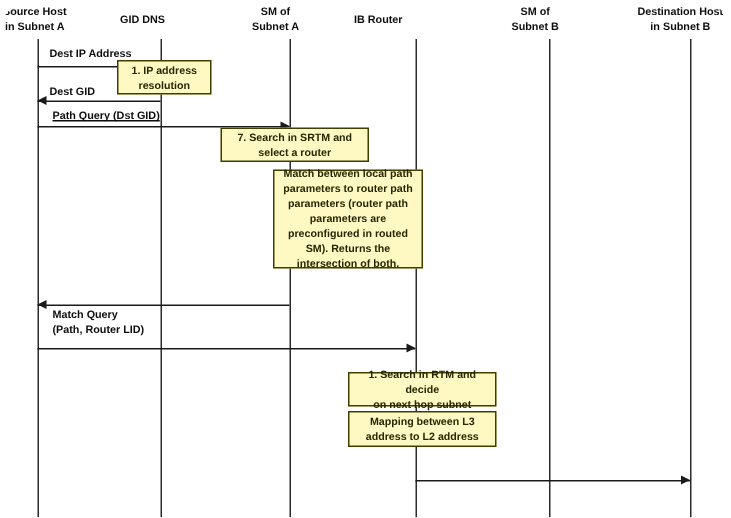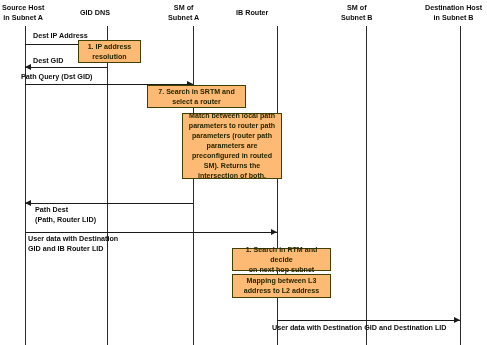--- a/index.html
+++ b/index.html
@@ -7,20 +7,21 @@
     padding: 0;
     background: #ffffff;
   }
   #diagram {
     position: relative;
     width: 487px;
     height: 345px;
     background: #ffffff;
     font-family: "Liberation Sans", sans-serif;
     overflow: hidden;
+    border-radius: 22px;
   }
   .lifeline-head {
     position: absolute;
     text-align: center;
     font-size: 7.2px;
     font-weight: bold;
     color: #0d0d0d;
     line-height: 9.5px;
     white-space: nowrap;
   }
@@ -48,21 +49,21 @@
     position: absolute;
     font-size: 7.2px;
     font-weight: bold;
     color: #0d0d0d;
     line-height: 9.6px;
     text-align: left;
     white-space: pre-line;
   }
   .note {
     position: absolute;
-    background: #fdba74;
+    background: #fef9c3;
     border: 1px solid #3f3f00;
     box-sizing: border-box;
     font-size: 7.1px;
     font-weight: bold;
     color: #262600;
     line-height: 10px;
     text-align: center;
     display: flex;
     align-items: center;
     justify-content: center;
@@ -91,32 +92,29 @@
 in Subnet B</div>
     <div class="lifeline-line" style="left: 460px; top: 26px; height: 319px;"></div>
     <div class="msg" style="left: 25px; top: 44px; width: 82px;"></div>
     <div class="msg-head-right" style="left: 101px; top: 41.2px;"></div>
     <div class="msg-label" style="left: 33px; top: 31px; width: 82px;">Dest IP Address</div>
     <div class="msg" style="left: 25px; top: 67px; width: 82px;"></div>
     <div class="msg-head-left" style="left: 25px; top: 64.2px;"></div>
     <div class="msg-label" style="left: 33px; top: 56px; width: 82px;">Dest GID</div>
     <div class="msg" style="left: 25px; top: 84px; width: 168px;"></div>
     <div class="msg-head-right" style="left: 187px; top: 81.2px;"></div>
-    <div class="msg-label" style="left: 21px; top: 72px; width: 150px;">Path Query (Dst GID)</div>
+    <div class="msg-label" style="left: 35px; top: 72px; width: 150px; text-decoration: underline;">Path Query (Dst GID)</div>
     <div class="msg" style="left: 25px; top: 203px; width: 168px;"></div>
     <div class="msg-head-left" style="left: 25px; top: 200.2px;"></div>
-    <div class="msg-label" style="left: 35px; top: 205px; width: 150px;">Path Dest
+    <div class="msg-label" style="left: 35px; top: 205px; width: 150px;">Match Query
 (Path, Router LID)</div>
     <div class="msg" style="left: 25px; top: 232px; width: 252px;"></div>
     <div class="msg-head-right" style="left: 271px; top: 229.2px;"></div>
-    <div class="msg-label" style="left: 28px; top: 234px; width: 212px;">User data with Destination
-GID and IB Router LID</div>
     <div class="msg" style="left: 277px; top: 320px; width: 183px;"></div>
     <div class="msg-head-right" style="left: 454px; top: 317.2px;"></div>
-    <div class="msg-label" style="left: 272px; top: 323px; width: 196px;">User data with Destination GID and Destination LID</div>
     <div class="note" style="left: 78px; top: 40px; width: 63px; height: 23px;">1. IP address
 resolution</div>
     <div class="note" style="left: 147px; top: 85px; width: 99px; height: 23px;">7. Search in SRTM and
 select a router</div>
     <div class="note" style="left: 146px; top: 113px; width: 100px; height: 66px; margin-left: 36px;">Match between local path parameters to router path parameters (router path parameters are preconfigured in routed SM). Returns the intersection of both.</div>
     <div class="note" style="left: 232px; top: 248px; width: 99px; height: 23px;">1. Search in RTM and decide
 on next hop  subnet</div>
     <div class="note" style="left: 232px; top: 274px; width: 99px; height: 24px;">Mapping between L3
 address to L2 address</div>
   </div>

